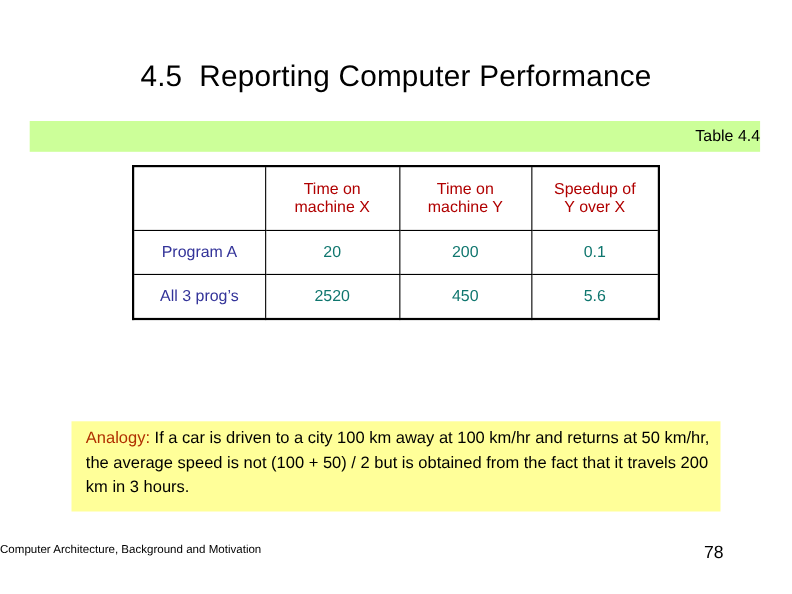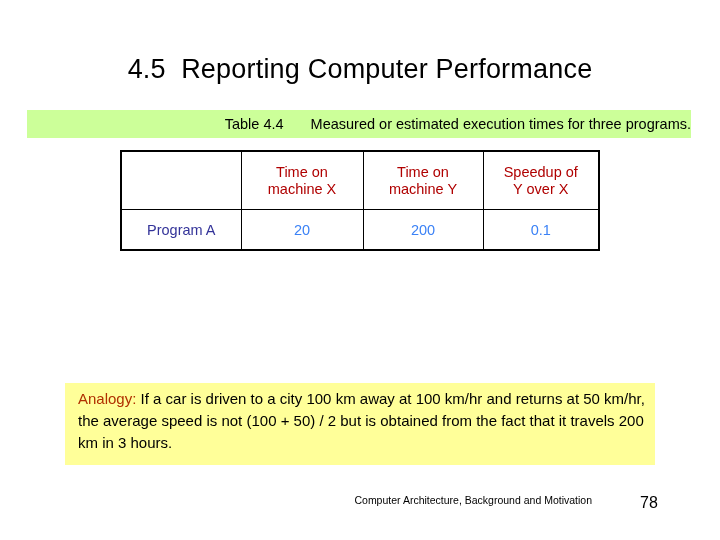--- a/index.html
+++ b/index.html
@@ -86,21 +86,21 @@
   .hdr-corner {
     height: 57px;
   }
   .row-label {
     height: 39px;
     color: #333399;
     font-size: 14.5px;
   }
   .data-cell {
     height: 39px;
-    color: #3b82f6;
+    color: #0f766e;
     font-size: 14.5px;
   }
   .hdr-line { display: block; }
 
   
   #analogy-box {
     position: absolute;
     left: 65px;
     top: 383px;
     width: 590px;
@@ -117,42 +117,41 @@
   #analogy-label {
     color: #b03000;
   }
 
   
   #footer-text {
     position: absolute;
     left: 0;
     top: 494px;
     width: 592px;
-    text-align: right;
+    text-align: left;
     font-size: 10.5px;
     color: #000000;
   }
   #footer-page {
     position: absolute;
     left: 640px;
     top: 494px;
     width: 30px;
     text-align: left;
     font-size: 16px;
     color: #000000;
   }
 </style>
 </head>
 <body>
 
 <div id="slide-title">4.5  Reporting Computer Performance</div>
 
 <div id="caption-bar">
   <span id="caption-label">Table 4.4</span>
-  <span id="caption-text">Measured or estimated execution times for three programs.</span>
 </div>
 
 <table id="perf-table">
   <colgroup>
     <col class="c0">
       <col class="c1">
       <col class="c2">
       <col class="c3">
   </colgroup>
   <thead>
@@ -172,20 +171,26 @@
       </th>
     </tr>
   </thead>
   <tbody>
     <tr>
       <td class="row-label">Program A</td>
       <td class="data-cell">20</td>
       <td class="data-cell">200</td>
       <td class="data-cell">0.1</td>
     </tr>
+    <tr>
+      <td class="row-label">All 3 prog’s</td>
+      <td class="data-cell">2520</td>
+      <td class="data-cell">450</td>
+      <td class="data-cell">5.6</td>
+    </tr>
   </tbody>
 </table>
 
 <div id="analogy-box">
   <p id="analogy-para"><span id="analogy-label">Analogy:</span><span id="analogy-text"> If a car is driven to a city 100 km away at 100 km/hr and returns at 50 km/hr, the average speed is not (100 + 50) / 2 but is obtained from the fact that it travels 200 km in 3 hours.</span></p>
 </div>
 
 <div id="footer-text">Computer Architecture, Background and Motivation</div>
 <div id="footer-page">78</div>
 

